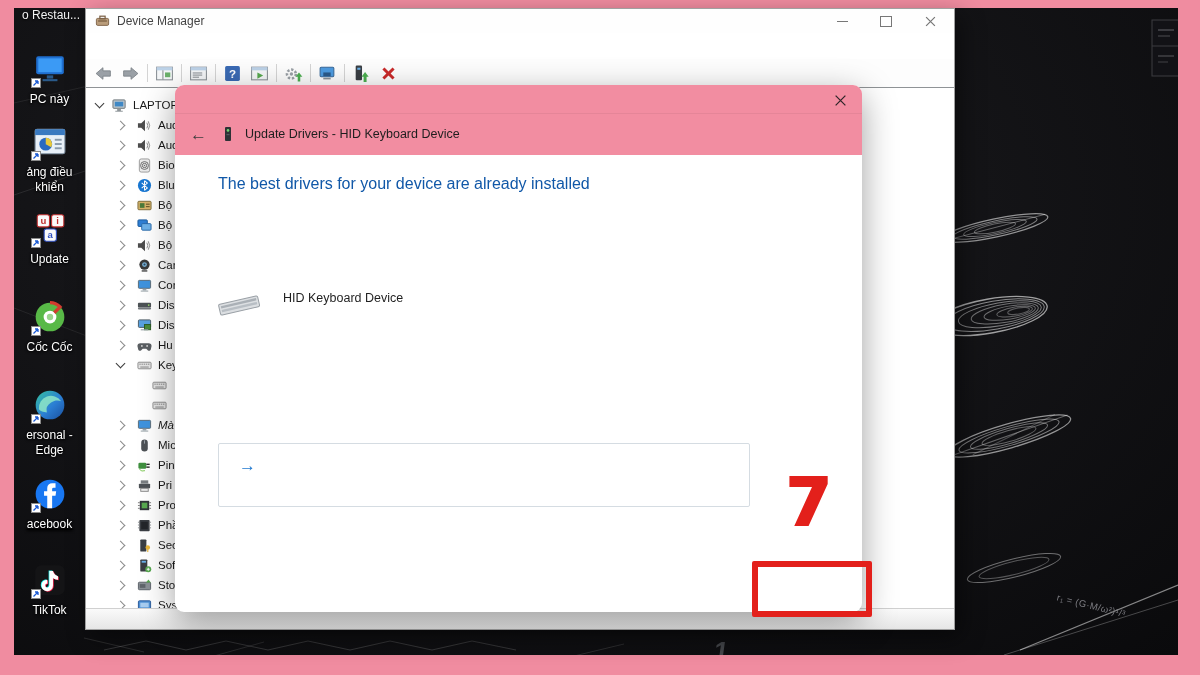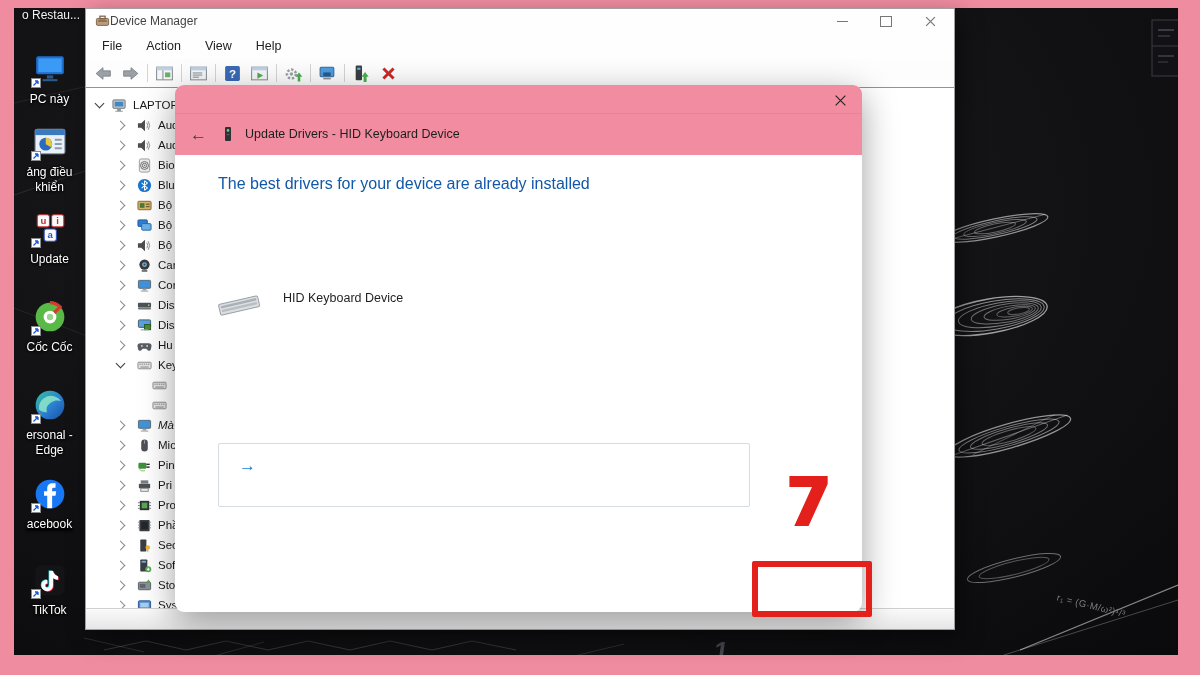--- a/index.html
+++ b/index.html
@@ -20,21 +20,21 @@
   #wallpaper-formula{position:absolute;left:1042px;top:592px;color:#7b7b80;font-size:9.5px;
     transform:rotate(14deg);letter-spacing:.4px;white-space:nowrap}
   #taskbar-mark{position:absolute;left:700px;top:628px;color:#46484c;font-size:26px;
     font-weight:bold;transform:skewX(-8deg)}
 
   
   #dm-window{position:absolute;left:85px;top:8px;width:870px;height:622px;background:#fff;
     border:1px solid #a0a0a0;box-shadow:6px 8px 22px rgba(0,0,0,.45);box-sizing:border-box}
   #dm-titlebar{position:absolute;left:0;top:0;right:0;height:24px;background:#fefefe;
     display:flex;align-items:center;padding-left:9px}
-  #dm-title{font-size:12px;color:#444;}
+  #dm-title{font-size:12px;color:#444;margin-left:7px}
   #dm-controls{position:absolute;right:2px;top:0;height:24px;display:flex}
   .wc{width:44px;height:24px;display:flex;align-items:center;justify-content:center}
   .wc-min{width:11px;height:1px;background:#777}
   .wc-max{width:10px;height:9px;border:1px solid #777}
   #dm-menubar{position:absolute;left:0;top:24px;right:0;height:26px;background:#fefefe;
     display:flex;align-items:center;padding-left:4px}
   .menu-item{font-size:12.5px;color:#222;padding:3px 12px}
   #dm-toolbar{position:absolute;left:0;top:50px;right:0;height:28px;background:#fdfdfd;
     border-bottom:1px solid #8f9396;display:flex;align-items:center;padding-left:5px;gap:2px}
   .tb-btn{width:25px;height:23px;display:flex;align-items:center;justify-content:center}
@@ -234,26 +234,20 @@
       <div class="wc">
           <div class="wc-max"></div>
         </div>
       <div class="wc">
         <svg width="11" height="11" viewBox="0 0 10 10">
             <path d="M1 1 L9 9 M9 1 L1 9" stroke="#777" stroke-width="1.1"></path>
           </svg>
       </div>
     </div>
   </div>
-  <div id="dm-menubar">
-      <span class="menu-item">File</span>
-      <span class="menu-item">Action</span>
-      <span class="menu-item">View</span>
-      <span class="menu-item">Help</span>
-    </div>
   <div id="dm-toolbar">
       <div class="tb-btn">
         <svg width="19" height="19" viewBox="0 0 18 18">
           <path d="M2 9 l6.5-5.5 v3 h7 v5 h-7 v3z" fill="#9aa0a6" stroke="#7a8086" stroke-width=".8"></path>
         </svg>
       </div>
       <div class="tb-btn">
         <svg width="19" height="19" viewBox="0 0 18 18">
           <path d="M16 9 l-6.5-5.5 v3 h-7 v5 h7 v3z" fill="#9aa0a6" stroke="#7a8086" stroke-width=".8"></path>
         </svg>

